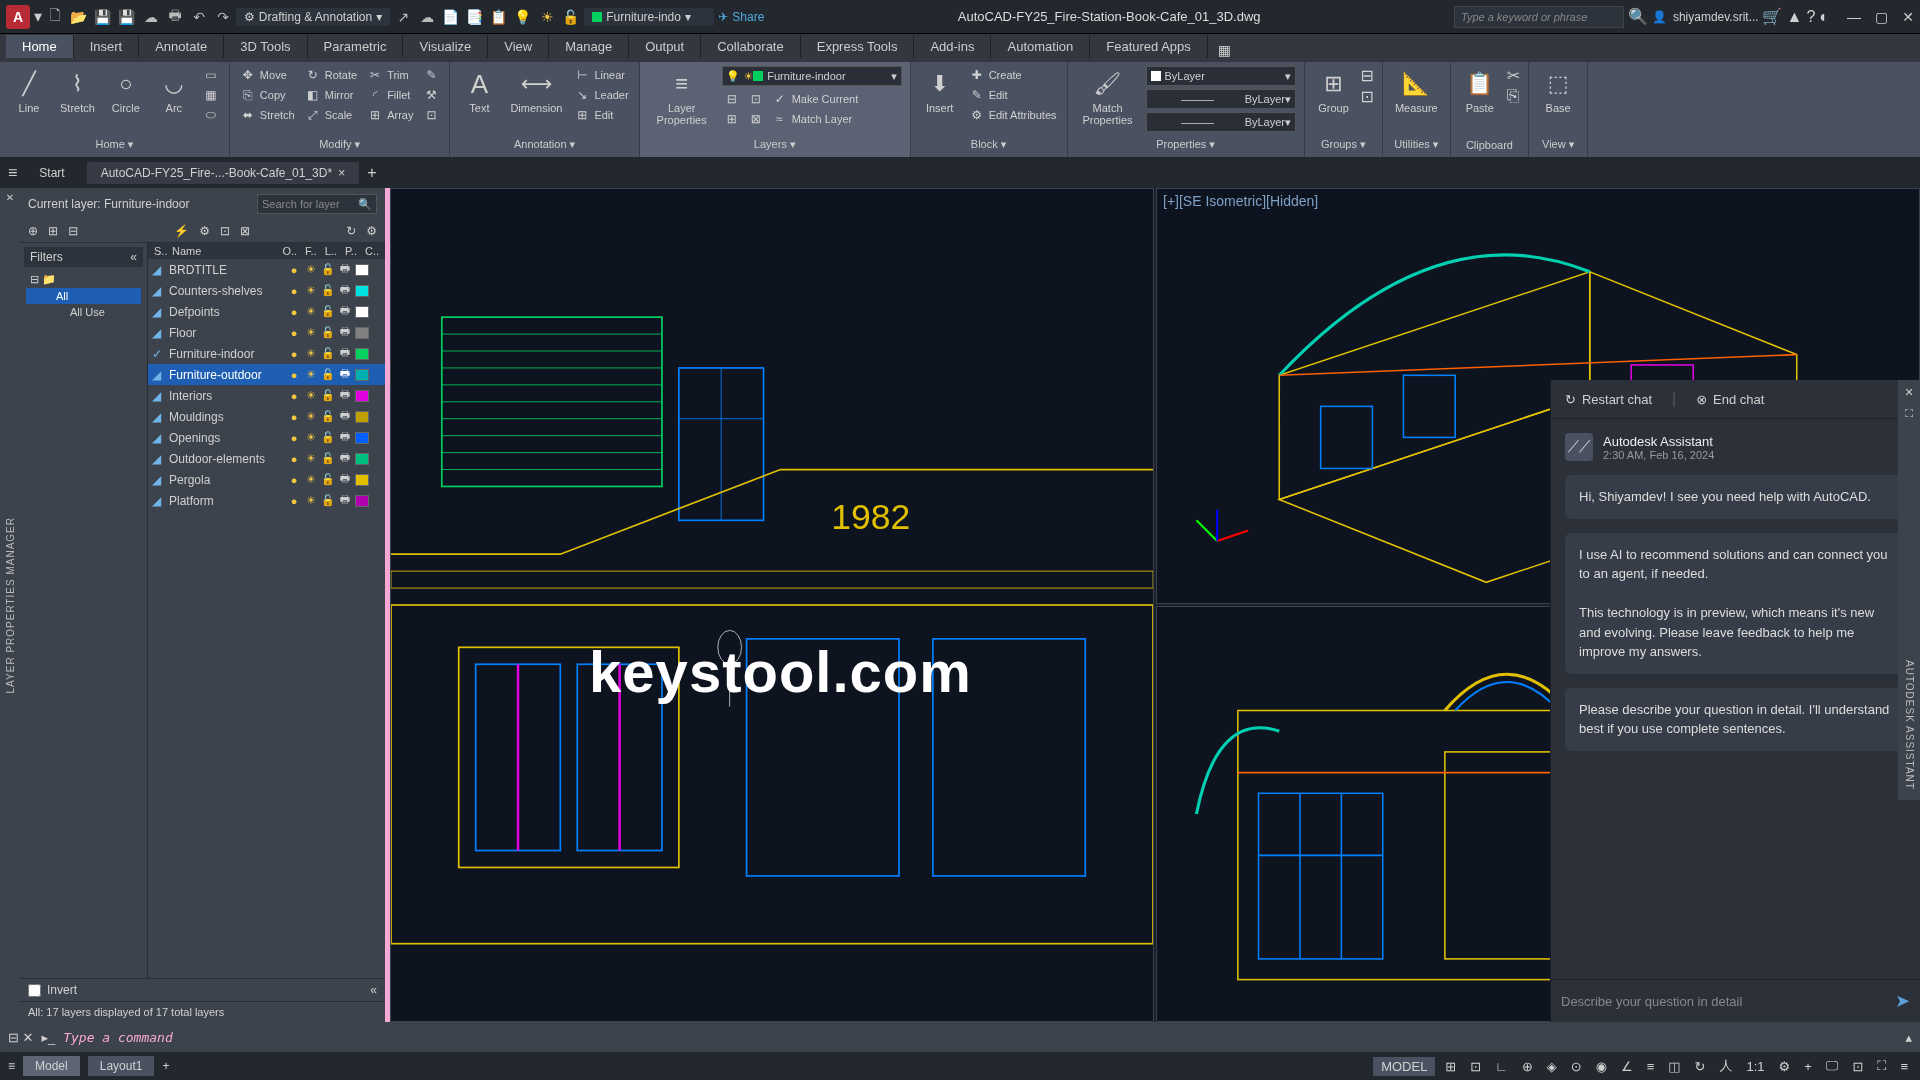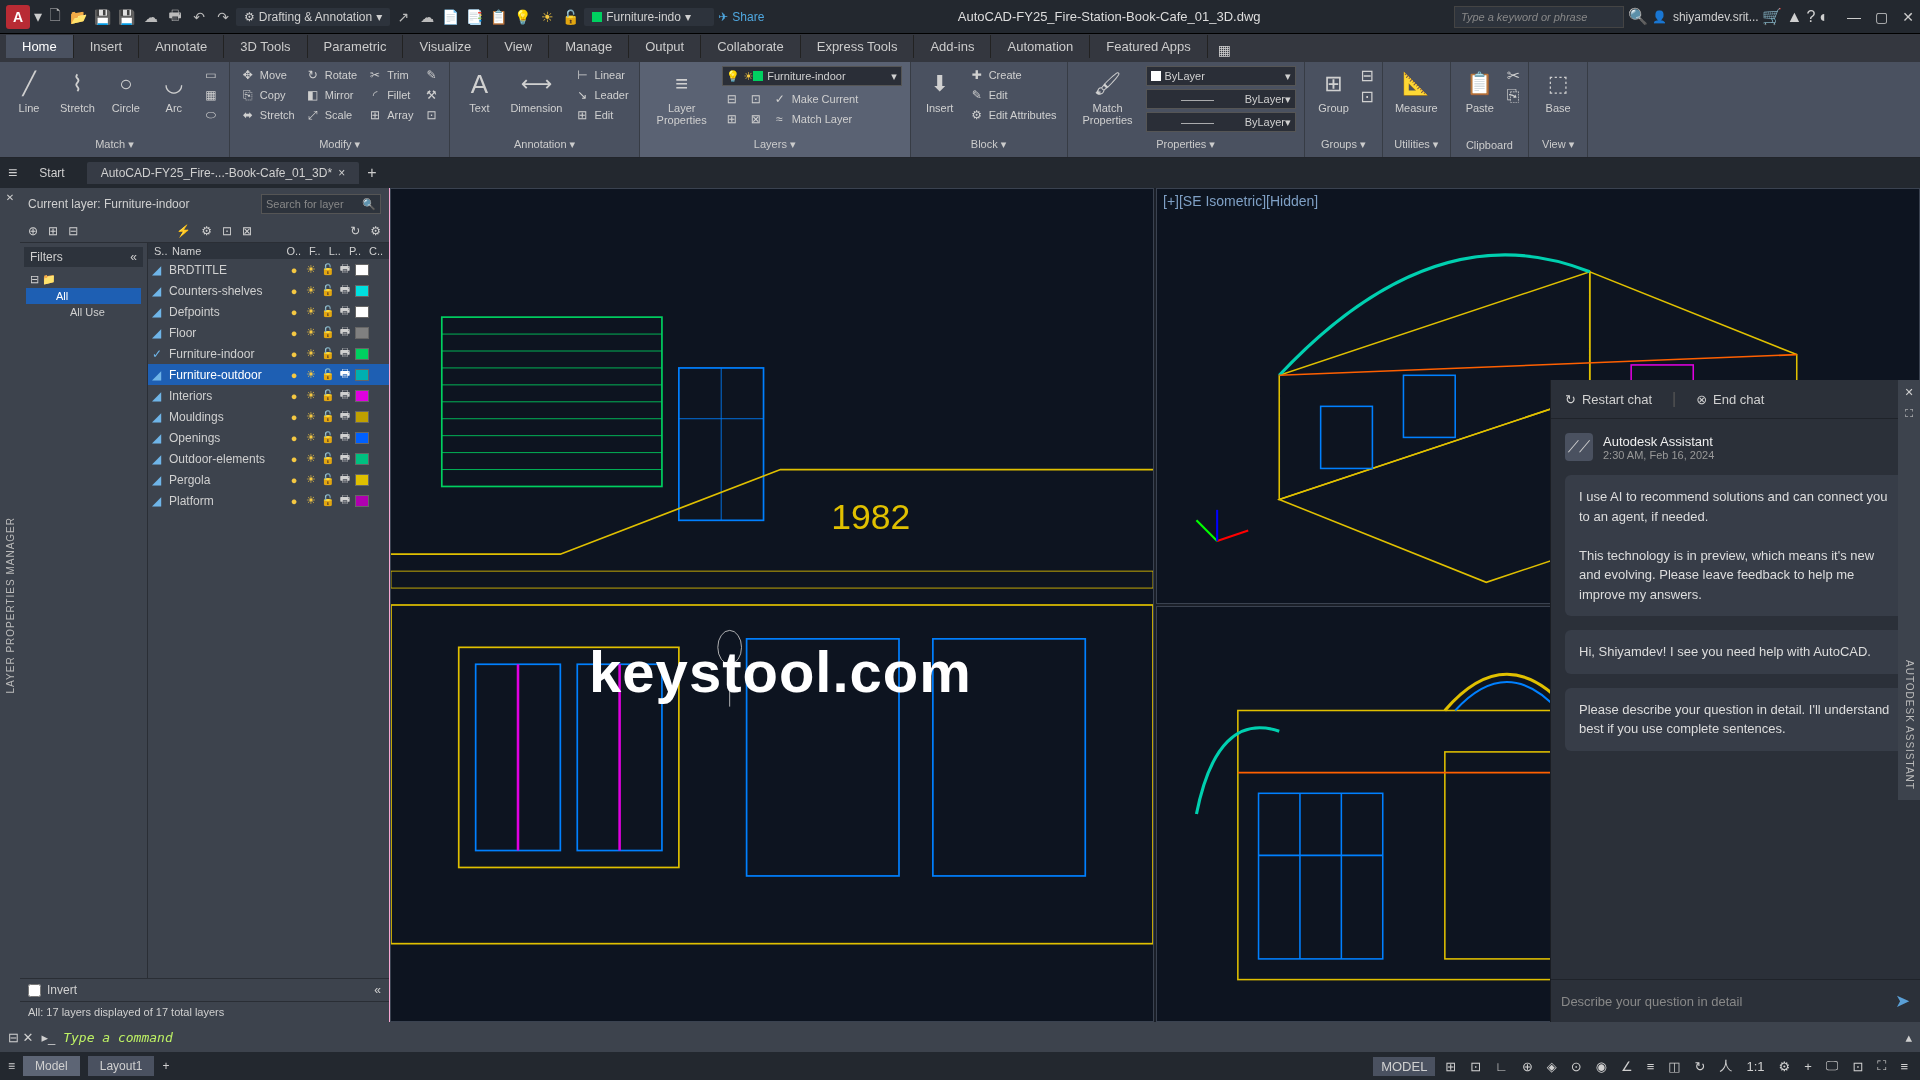--- a/index.html
+++ b/index.html
@@ -25,21 +25,21 @@
 .ribbon .bigbtn .ic{width:32px;height:32px;display:flex;align-items:center;justify-content:center;font-size:22px}
 .ribbon .col{display:flex;flex-direction:column;gap:2px}
 .ribbon .smallbtn{display:flex;align-items:center;gap:4px;font-size:11px;padding:1px 2px}
 .ribbon .smallbtn .ic{width:16px;height:16px;display:flex;align-items:center;justify-content:center;font-size:12px}
 .ribbon .drop{width:150px;height:20px;background:#2a2e37;border:1px solid #555;font-size:11px;padding:0 4px;display:flex;align-items:center;justify-content:space-between}
 .doctabs{height:30px;background:#23282f;display:flex;align-items:center;padding:0 8px;gap:8px}
 .doctabs .hamb{font-size:16px}
 .doctabs .dtab{padding:4px 14px;font-size:12px;background:#363b45;border-radius:2px 2px 0 0;display:flex;align-items:center;gap:6px}
 .doctabs .dtab.start{background:transparent}
 .main{position:absolute;top:188px;left:0;right:0;bottom:58px;background:#0d1420;display:flex}
-.layerpanel{width:370px;background:#3d434d;border-right:1px solid #f9a8d4;display:flex;flex-direction:column;font-size:12px;position:relative}
+.layerpanel{width:370px;background:#3d434d;border-right:5px solid #f9a8d4;display:flex;flex-direction:column;font-size:12px;position:relative}
 .layerpanel .lp-head{padding:6px 8px;display:flex;justify-content:space-between;align-items:center;background:#3d434d}
 .layerpanel .lp-search{width:120px;height:20px;background:#2d333c;border:1px solid #555;padding:0 4px;font-size:11px;display:flex;align-items:center;justify-content:space-between}
 .layerpanel .lp-icons{padding:4px 8px;display:flex;gap:10px;background:#3d434d;border-bottom:1px solid #2a2e35}
 .layerpanel .lp-body{flex:1;display:flex;overflow:hidden}
 .layerpanel .filters{width:128px;border-right:1px solid #2a2e35;padding:4px}
 .layerpanel .filters .fh{padding:3px 6px;background:#2d333c;display:flex;justify-content:space-between}
 .layerpanel .filters .tree{padding:4px 2px;font-size:11px}
 .layerpanel .filters .tree .node{padding:2px 0 2px 16px}
 .layerpanel .filters .tree .node.sel{background:#1e5fb3;color:#fff;padding-left:30px}
 .layerpanel .layerlist{flex:1;overflow-y:auto}
@@ -55,21 +55,21 @@
 .layerpanel .lp-status{padding:4px 8px;font-size:11px;border-top:1px solid #2a2e35}
 .vsidebar{position:absolute;left:0;top:0;bottom:0;width:20px;background:#3d434d;display:flex;flex-direction:column;align-items:center;justify-content:center}
 .vsidebar .vtxt{writing-mode:vertical-rl;transform:rotate(180deg);font-size:10px;letter-spacing:1px;color:#bbb}
 .viewports{flex:1;display:grid;grid-template-columns:1fr 1fr;grid-template-rows:1fr 1fr;gap:2px;background:#1a1f28;position:relative}
 .vp{background:#0d1420;position:relative;overflow:hidden;border:1px solid #3a4250}
 .vp.large{grid-row:1/3}
 .vp .vplabel{position:absolute;top:4px;left:6px;font-size:14px;color:#7fa0c5;z-index:5}
 .vp svg{width:100%;height:100%}
 .watermark{position:absolute;top:54%;left:26%;font-size:58px;font-weight:bold;color:#fff;z-index:10;letter-spacing:1px;font-family:Arial}
 .cmdline{position:absolute;bottom:28px;left:0;right:0;height:30px;background:#3d434d;display:flex;align-items:center;padding:0 8px;gap:8px;font-size:13px}
-.cmdline .prompt{color:#bef264;font-family:monospace;flex:1}
+.cmdline .prompt{color:#f9a8d4;font-family:monospace;flex:1}
 .bottom{position:absolute;bottom:0;left:0;right:0;height:28px;background:#23282f;display:flex;align-items:center;padding:0 8px;gap:8px;font-size:12px}
 .bottom .btab{padding:3px 12px;background:#4a5160}
 .bottom .btab.active{background:#5d6575}
 .bottom .spacer{flex:1}
 .bottom .status-icons{display:flex;gap:6px;align-items:center}
 .bottom .status-icons span{padding:0 4px;font-size:13px}
 .chat{position:absolute;right:0;top:380px;width:370px;bottom:58px;background:#2b3039;border-left:1px solid #1a1d23;display:flex;flex-direction:column;z-index:20}
 .chat .chead{padding:10px 14px;display:flex;gap:20px;align-items:center;border-bottom:1px solid #1f232a}
 .chat .chead .cbtn{display:flex;align-items:center;gap:6px;font-size:13px}
 .chat .cbody{flex:1;padding:14px;overflow-y:auto;display:flex;flex-direction:column;gap:14px}
@@ -187,21 +187,21 @@
             <span class="ic">▭</span>
           </div>
         <div class="smallbtn">
             <span class="ic">▦</span>
           </div>
         <div class="smallbtn">
             <span class="ic">⬭</span>
           </div>
       </div>
     </div>
-    <div class="label">Match ▾</div>
+    <div class="label">Home ▾</div>
   </div>
   <div class="panel">
     <div class="body">
       <div class="col">
         <div class="smallbtn">
             <span class="ic">✥</span>
             <span>Move</span>
           </div>
         <div class="smallbtn">
             <span class="ic">⎘</span>
@@ -697,25 +697,25 @@
       </div>
   </div>
   <div class="cbody">
     <div class="assistant-id">
       <div class="av">⟋⟋</div>
       <div class="meta">
         <span class="n">Autodesk Assistant</span>
         <span class="t">2:30 AM, Feb 16, 2024</span>
       </div>
     </div>
+    <div class="bubble">Hi, Shiyamdev! I see you need help with AutoCAD.</div>
     <div class="bubble">
       <div>I use AI to recommend solutions and can connect you to an agent, if needed.</div><br>
       <div>This technology is in preview, which means it's new and evolving. Please leave feedback to help me improve my answers.</div>
     </div>
-    <div class="bubble">Hi, Shiyamdev! I see you need help with AutoCAD.</div>
     <div class="bubble">Please describe your question in detail. I'll understand best if you use complete sentences.</div>
   </div>
   <div class="cinput">
     <div class="inp">Describe your question in detail</div>
     <div class="send">➤</div>
   </div>
 </div>
 <div class="chat-side">
   <span style="font-size:11px">✕</span>
   <span style="font-size:11px">⛶</span>

